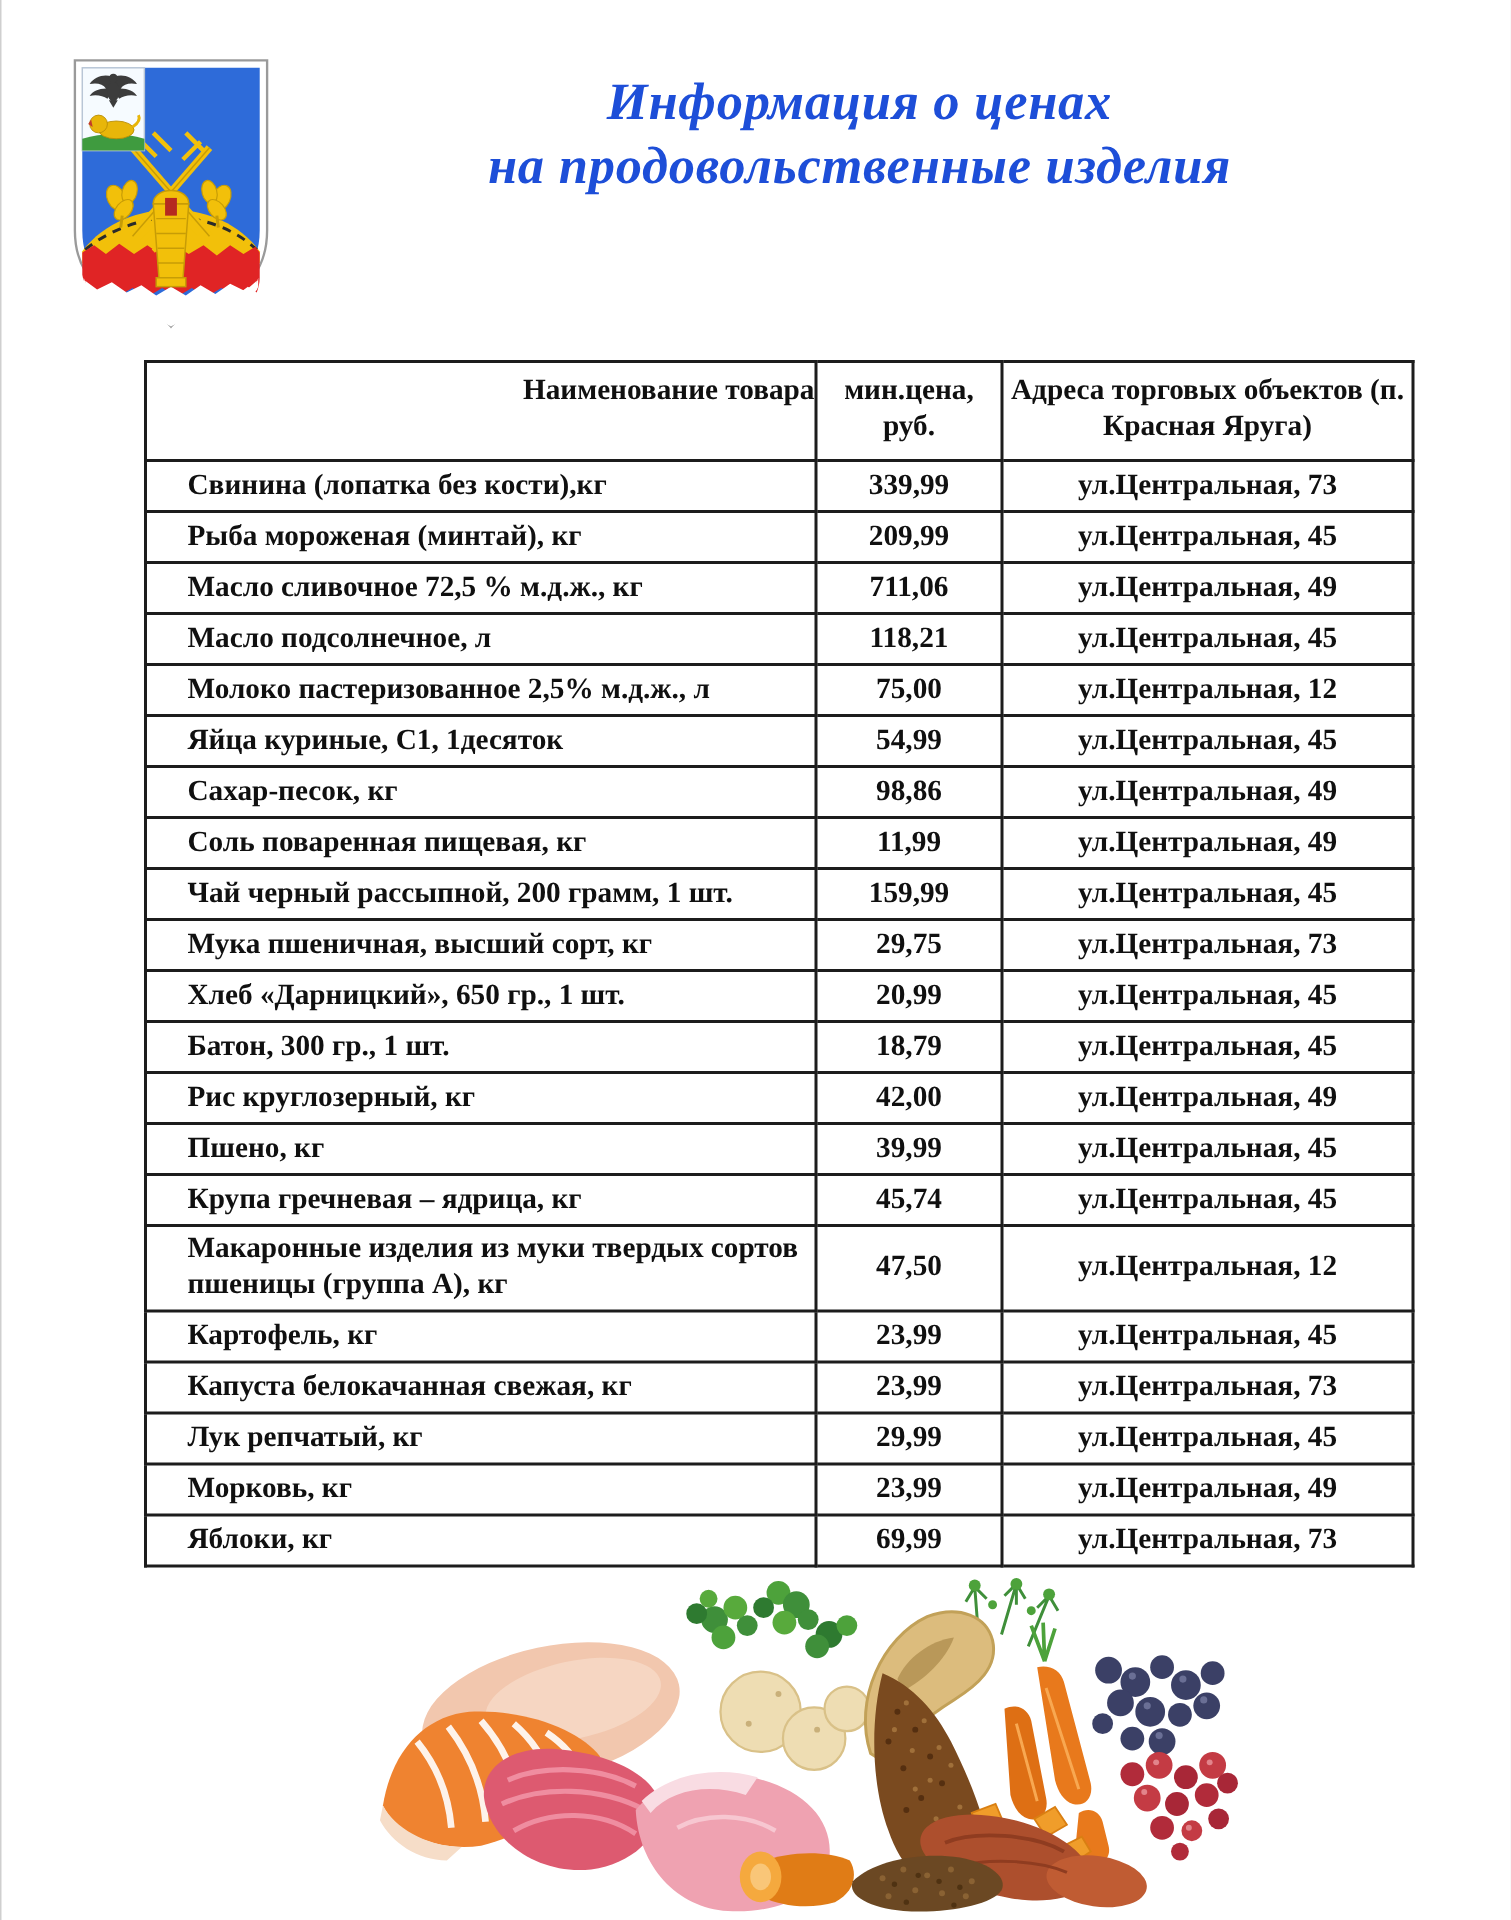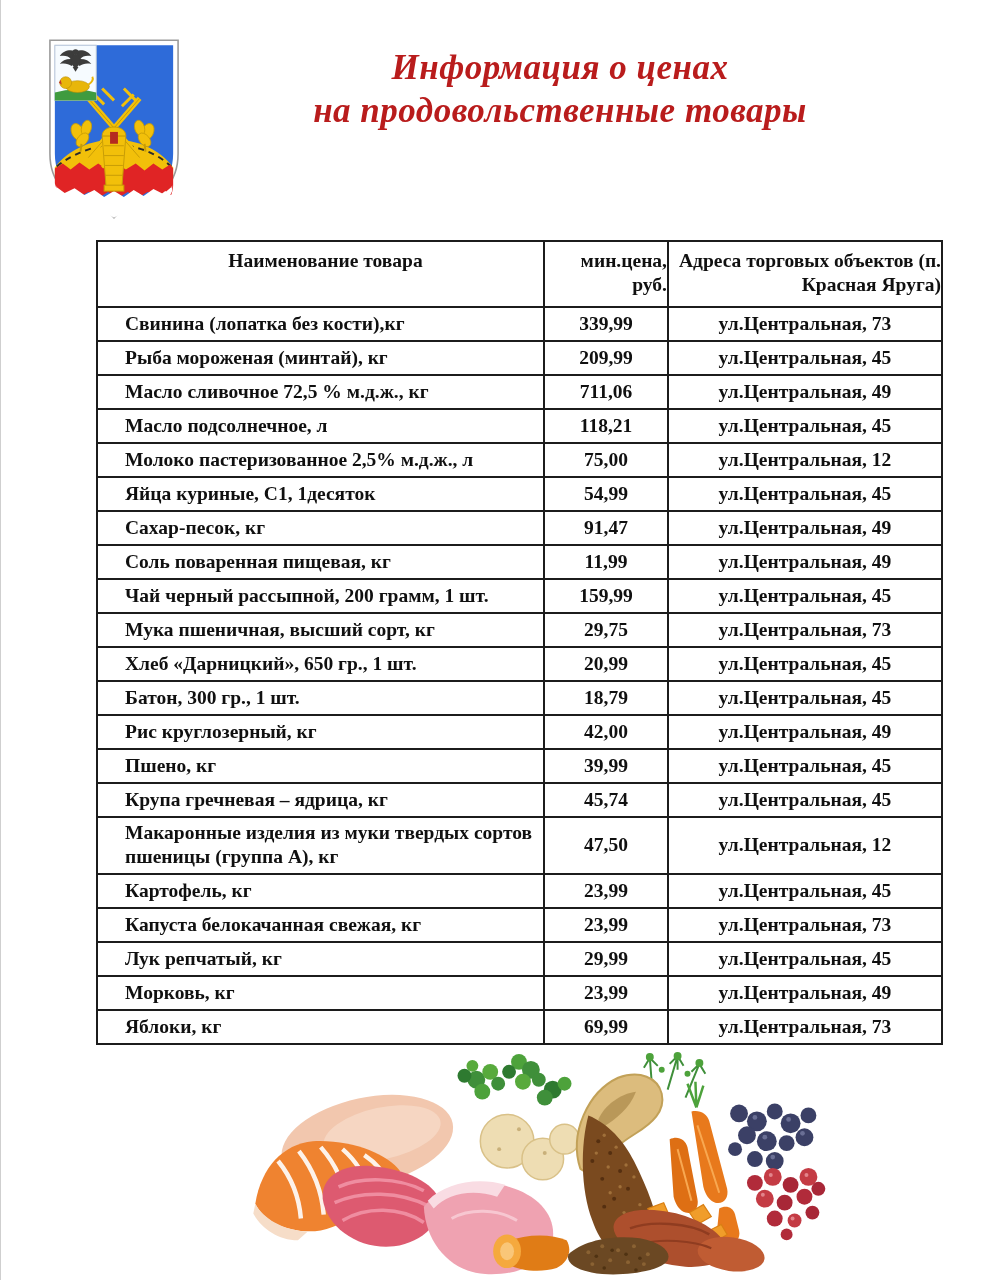--- a/index.html
+++ b/index.html
@@ -4,40 +4,40 @@
 <style>
   * { margin:0; padding:0; box-sizing:border-box; }
   body { background:#e8e8e8; font-family:"Liberation Serif", serif; }
   .page {
     position:relative; width:1007px; height:1280px;
     background:#ffffff; overflow:hidden; margin:0 auto;
     border-left:1px solid #cfcfcf;
   }
   .emblem { position:absolute; left:44px; top:36px; width:138px; height:184px; }
   .title-block {
-    position:absolute; left:219px; top:46px; width:680px;
-    text-align:center; color:#b91c1c;
+    position:absolute; left:232px; top:46px; width:680px;
+    text-align:center; color:#1d4ed8;
     font-weight:bold; font-style:italic;
     font-size:35px; line-height:1.24; letter-spacing:0.5px;
   }
   table.price-table {
     position:absolute; left:95px; top:240px; width:845px;
     border-collapse:collapse; table-layout:fixed;
     z-index:1; background:transparent;
   }
   .price-table th, .price-table td {
     border:2px solid #1c1c1c;
     font-weight:bold; color:#101010;
     font-size:19.5px; line-height:1.25;
   }
   .price-table col.c1 { width:447px; }
   .price-table col.c2 { width:124px; }
   .price-table col.c3 { width:274px; }
-  .price-table thead th { height:66px; vertical-align:top; padding-top:7px; text-align:right; }
-  .price-table thead th.h-name { text-align:center; padding-left:10px; }
+  .price-table thead th { height:66px; vertical-align:top; padding-top:7px; text-align:center; }
+  .price-table thead th.h-name { text-align:right; padding-left:10px; }
   .price-table tbody td { height:34px; vertical-align:middle; padding:3px 6px; }
   .price-table tbody td.td-name { text-align:left; padding-left:27px; }
   .price-table tbody td.td-price { text-align:center;margin-left:14px; }
   .price-table tbody td.td-address { text-align:center; }
   .collage { position:absolute; left:200px; top:1050px; width:630px; height:228px; z-index:3; }
 </style>
 </head>
 <body>
 
 <div class="page">
@@ -104,21 +104,21 @@
     <g fill="#e8b60a" stroke="#b98d06" stroke-width="0.6">
       <ellipse cx="33" cy="50" rx="12" ry="6"></ellipse>
       <circle cx="21" cy="46" r="6"></circle>
       <path d="M16,43 L14,46 L17,48 Z" fill="#c23b2a" stroke="none"></path>
       <path d="M44,48 Q50,44 48,40" fill="none" stroke="#e8b60a" stroke-width="2"></path>
     </g>
   </svg>
 
   <div class="title-block">
     <div>Информация о ценах</div>
-    <div>на продовольственные товары</div>
+    <div>на продовольственные изделия</div>
   </div>
 
   <table class="price-table">
     <colgroup>
         <col class="c1">
         <col class="c2">
         <col class="c3">
       </colgroup>
     <thead>
       <tr>
@@ -153,21 +153,21 @@
           <td class="td-price">75,00</td>
           <td class="td-address">ул.Центральная, 12</td>
         </tr>
         <tr>
           <td class="td-name">Яйца куриные, С1, 1десяток</td>
           <td class="td-price">54,99</td>
           <td class="td-address">ул.Центральная, 45</td>
         </tr>
         <tr>
           <td class="td-name">Сахар-песок, кг</td>
-          <td class="td-price">91,47</td>
+          <td class="td-price">98,86</td>
           <td class="td-address">ул.Центральная, 49</td>
         </tr>
         <tr>
           <td class="td-name">Соль поваренная пищевая, кг</td>
           <td class="td-price">11,99</td>
           <td class="td-address">ул.Центральная, 49</td>
         </tr>
         <tr>
           <td class="td-name">Чай черный рассыпной, 200 грамм, 1 шт.</td>
           <td class="td-price">159,99</td>

